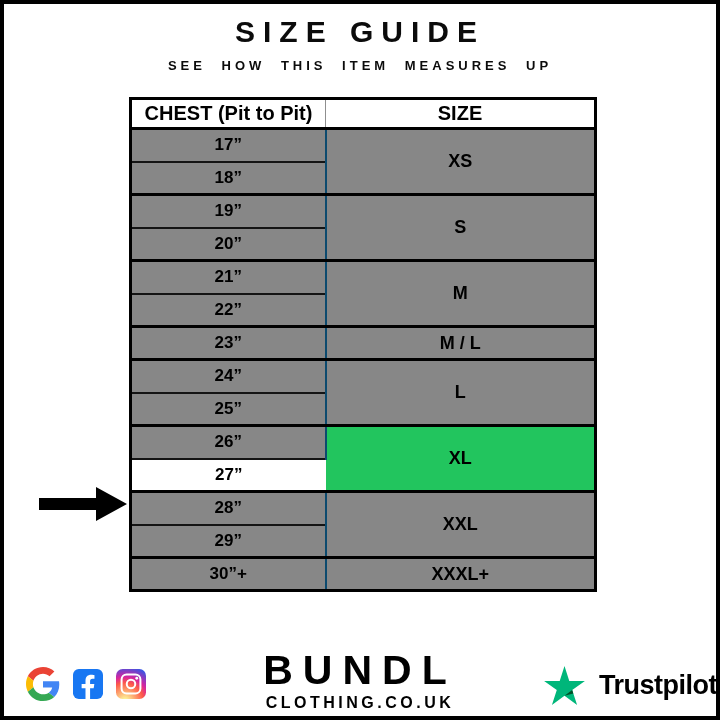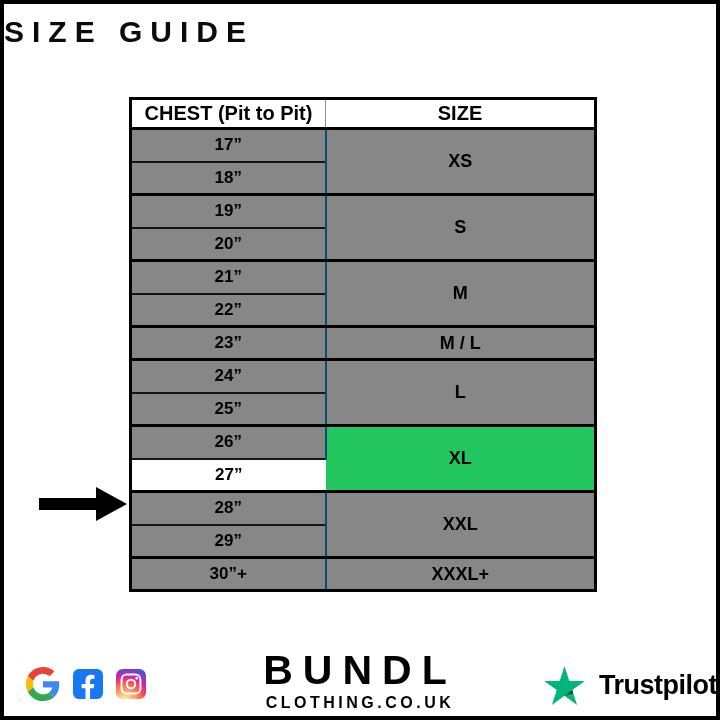--- a/index.html
+++ b/index.html
@@ -4,21 +4,21 @@
 <style>
   * { margin:0; padding:0; box-sizing:border-box; }
   html,body { width:720px; height:720px; background:#fff; }
   body { font-family:"Liberation Sans", sans-serif; color:#000; }
   .page {
     position:relative; width:720px; height:720px;
     border:4px solid #000; background:#fff; overflow:hidden;
   }
   .title {
     position:absolute; top:11px; left:0; right:0;
-    text-align:left; font-size:30px; font-weight:bold;
+    text-align:center; font-size:30px; font-weight:bold;
     letter-spacing:8px; color:#0b0b0b;
   }
   .subtitle {
     position:absolute; top:54px; left:0; right:0;
     text-align:center; font-size:13px; font-weight:bold;
     letter-spacing:4px; word-spacing:8px; color:#0b0b0b;
   }
   table.size {
     position:absolute; left:125px; top:93px; width:465px;
     border-collapse:collapse; table-layout:fixed;
@@ -52,20 +52,21 @@
     display:flex; align-items:center; gap:14px;
   }
   .tp-text { font-size:27px; font-weight:bold; letter-spacing:-0.5px; }
 </style>
 </head>
 <body>
 
 <div class="page">
 
   <div class="title">SIZE GUIDE</div>
+  <div class="subtitle">SEE HOW THIS ITEM MEASURES UP</div>
 
   <svg class="arrow" width="88" height="34" viewBox="0 0 88 34">
     <polygon points="0,11 57,11 57,0 88,17 57,34 57,23 0,23" fill="#000"></polygon>
   </svg>
 
   <table class="size">
     <colgroup>
         <col style="width:195px">
         <col style="width:270px">
       </colgroup>

